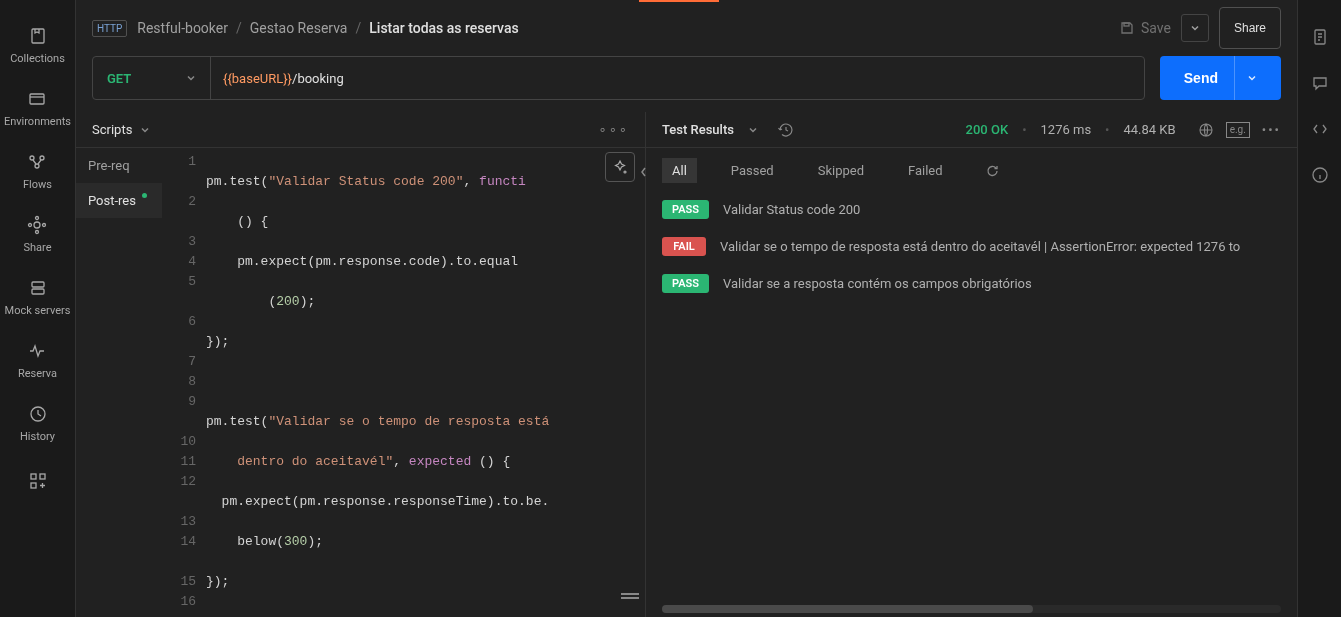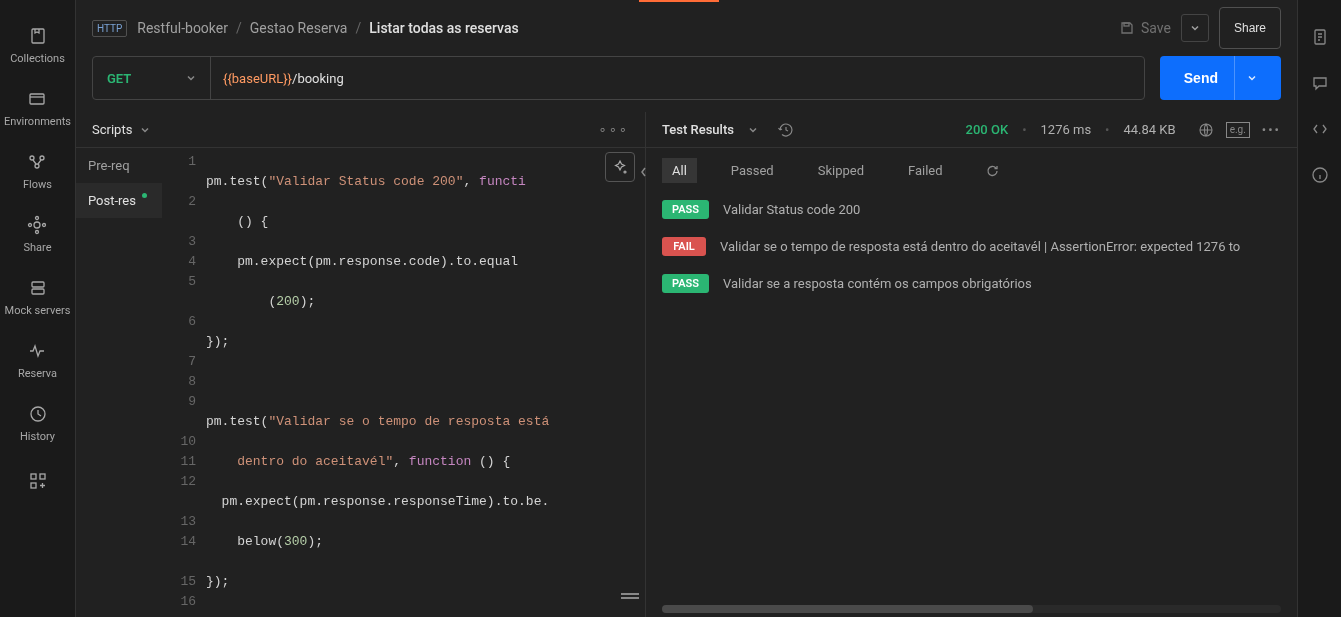--- a/index.html
+++ b/index.html
@@ -521,21 +521,21 @@
             <div>16</div>
           </div>
           <div class="code-lines">
 <div class="line"><span>pm.test(</span><span class="tok-str">"Validar Status code 200"</span><span>, </span><span class="tok-kw">functi</span></div>
 <div class="line"><span>    () {</span></div>
 <div class="line"><span>    pm.expect(pm.response.code).to.equal</span></div>
 <div class="line"><span>        (</span><span class="tok-num">200</span><span>);</span></div>
 <div class="line"><span>});</span></div>
 <div class="line"></div>
 <div class="line"><span>pm.test(</span><span class="tok-str">"Validar se o tempo de resposta está</span></div>
-<div class="line"><span class="tok-str">    dentro do aceitavél"</span><span>, </span><span class="tok-kw">function</span><span> () {</span></div>
+<div class="line"><span class="tok-str">    dentro do aceitavél"</span><span>, </span><span class="tok-kw">expected</span><span> () {</span></div>
 <div class="line"><span>  pm.expect(pm.response.responseTime).to.be.</span></div>
 <div class="line"><span>    below(</span><span class="tok-num">300</span><span>);</span></div>
 <div class="line"><span>});</span></div>
 <div class="line"></div>
 
 
 
 
 
 

